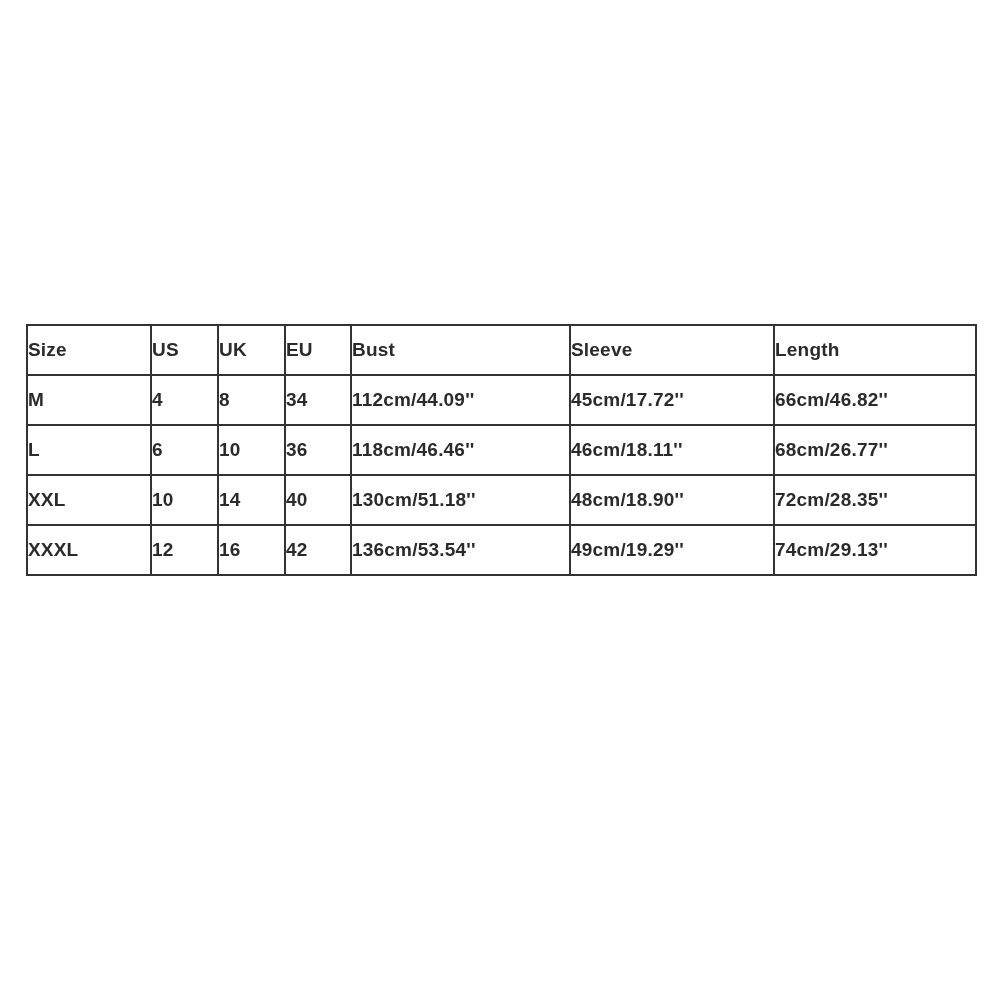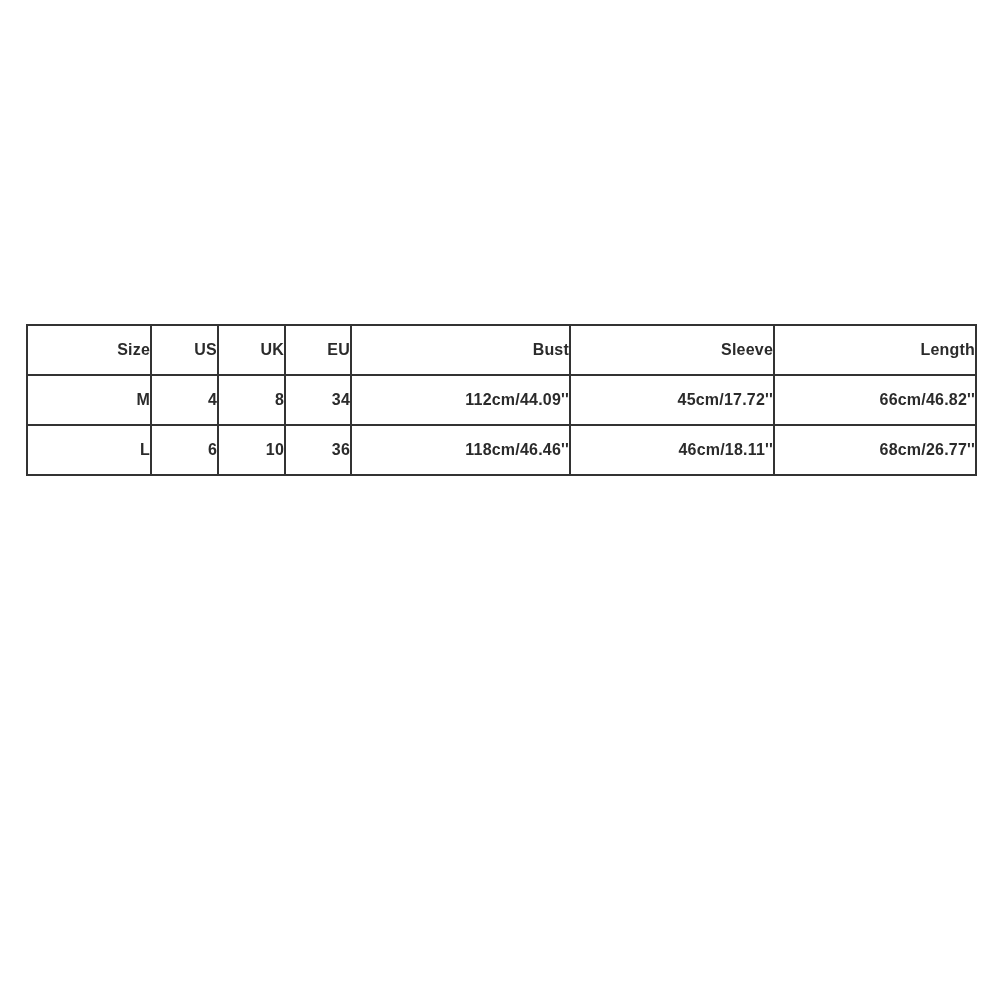--- a/index.html
+++ b/index.html
@@ -25,23 +25,23 @@
   table.size-chart {
     border-collapse: collapse;
     table-layout: fixed;
     width: 949px;
   }
   table.size-chart th,
   table.size-chart td {
     border: 2px solid #333333;
     height: 48px;
     padding: 0;
-    text-align: right;
+    text-align: left;
     vertical-align: middle;
-    font-size: 16px;
+    font-size: 19px;
     font-weight: bold;
     color: #2b2b2b;
     letter-spacing: 0.2px;
     background: #ffffff;
     overflow: hidden;
     white-space: nowrap;
   }
 </style>
 </head>
 <body>
@@ -81,16 +81,34 @@
           </tr>
           <tr>
             <td>L</td>
             <td>6</td>
             <td>10</td>
             <td>36</td>
             <td>118cm/46.46''</td>
             <td>46cm/18.11''</td>
             <td>68cm/26.77''</td>
           </tr>
+          <tr>
+            <td>XXL</td>
+            <td>10</td>
+            <td>14</td>
+            <td>40</td>
+            <td>130cm/51.18''</td>
+            <td>48cm/18.90''</td>
+            <td>72cm/28.35''</td>
+          </tr>
+          <tr>
+            <td>XXXL</td>
+            <td>12</td>
+            <td>16</td>
+            <td>42</td>
+            <td>136cm/53.54''</td>
+            <td>49cm/19.29''</td>
+            <td>74cm/29.13''</td>
+          </tr>
         </tbody>
     </table>
   </div>
 </div>
 
 </body></html>

